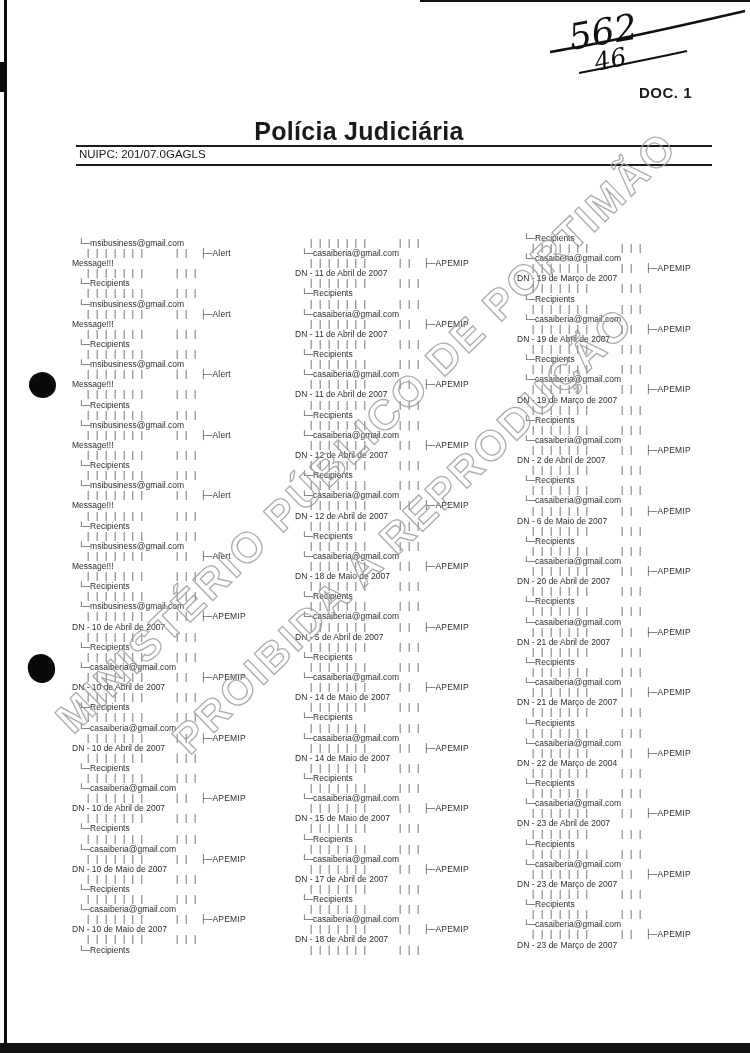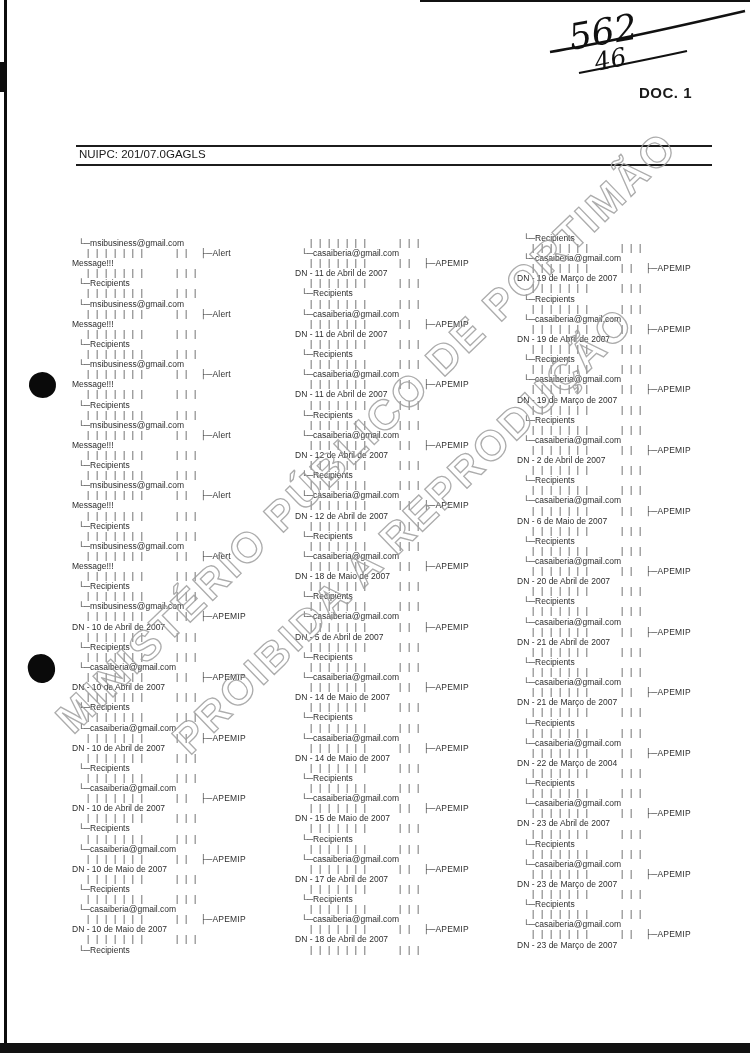--- a/index.html
+++ b/index.html
@@ -70,20 +70,21 @@
   <div class="punch punch-2"></div>
 
   <svg class="handnote" viewBox="0 0 215 78">
     <path d="M 15 50 C 75 40, 145 24, 210 9" stroke="#111" stroke-width="2.6" fill="none"></path>
     <text x="34" y="42" font-size="36" transform="rotate(-10 70 32)">562</text>
     <text x="60" y="66" font-size="25" transform="rotate(-12 75 60)">46</text>
     <path d="M 44 71 C 80 64, 115 57, 152 49" stroke="#111" stroke-width="2.2" fill="none"></path>
   </svg>
 
   <div class="doc-label">DOC. 1</div>
+  <div class="title">Polícia Judiciária</div>
   <div class="rule rule-title"></div>
   <div class="nuipc">NUIPC: 201/07.0GAGLS</div>
   <div class="rule rule-nuipc"></div>
 
   <div class="watermark">
     <div>MINISTÉRIO PÚBLICO DE PORTIMÃO</div>
     <div>PROIBIDA A REPRODUÇÃO</div>
   </div>
 
   <div class="tree-col col-left">

